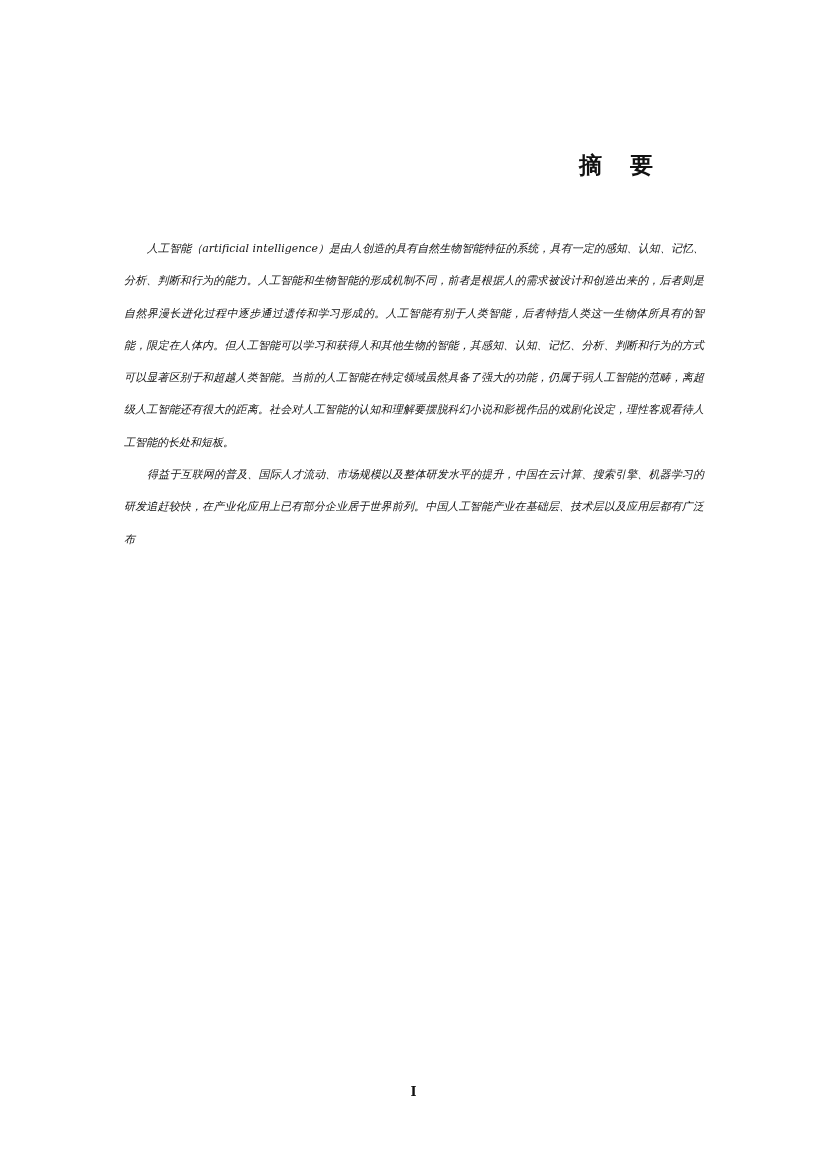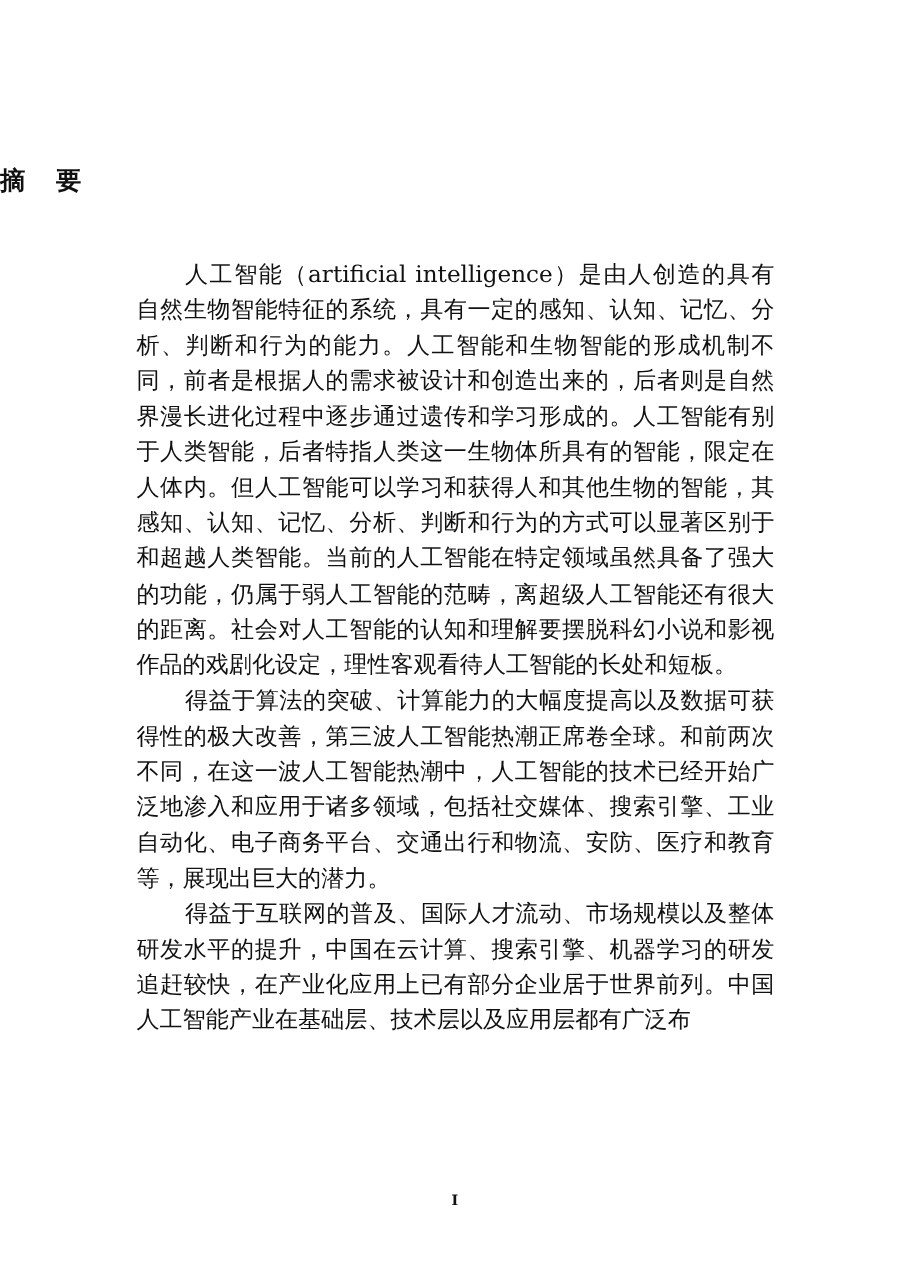--- a/index.html
+++ b/index.html
@@ -20,57 +20,57 @@
     left: 0; top: 0;
     width: 827px;
     height: 1169px;
     background: #ffffff;
   }
   .title {
     position: absolute;
     top: 150px;
     left: 0;
     width: 663px;
-    text-align: left;
+    text-align: right;
     font-size: 23px;
     font-weight: bold;
     letter-spacing: 10px;
     line-height: 30px;
     font-family: "DejaVu Sans", "Liberation Sans", sans-serif;
   }
   .body {
     position: absolute;
     top: 233px;
     left: 124px;
     width: 580px;
   }
   .para {
     margin: 0;
-    font-size: 21px;
+    font-size: 11px;
     line-height: 32.3px;
     text-indent: 2.1em;
     text-align: justify;
     word-break: break-all;
+    font-style: italic;
   }
   .page-number {
     position: absolute;
     top: 1084px;
     left: 0;
     width: 827px;
     text-align: center;
     font-size: 13px;
     font-weight: bold;
   }
 </style>
 </head>
 <body>
 
 <div class="page">
   <div class="title">摘 要</div>
 
   <div class="body">
     <p class="para">人工智能（artificial intelligence）是由人创造的具有自然生物智能特征的系统，具有一定的感知、认知、记忆、分析、判断和行为的能力。人工智能和生物智能的形成机制不同，前者是根据人的需求被设计和创造出来的，后者则是自然界漫长进化过程中逐步通过遗传和学习形成的。人工智能有别于人类智能，后者特指人类这一生物体所具有的智能，限定在人体内。但人工智能可以学习和获得人和其他生物的智能，其感知、认知、记忆、分析、判断和行为的方式可以显著区别于和超越人类智能。当前的人工智能在特定领域虽然具备了强大的功能，仍属于弱人工智能的范畴，离超级人工智能还有很大的距离。社会对人工智能的认知和理解要摆脱科幻小说和影视作品的戏剧化设定，理性客观看待人工智能的长处和短板。</p>
-    <p class="para">得益于算法的突破、计算能力的大幅度提高以及数据可获得性的极大改善，第三波人工智能热潮正席卷全球。和前两次不同，在这一波人工智能热潮中，人工智能的技术已经开始广泛地渗入和应用于诸多领域，包括社交媒体、搜索引擎、工业自动化、电子商务平台、交通出行和物流、安防、医疗和教育等，展现出巨大的潜力。</p>
     <p class="para">得益于互联网的普及、国际人才流动、市场规模以及整体研发水平的提升，中国在云计算、搜索引擎、机器学习的研发追赶较快，在产业化应用上已有部分企业居于世界前列。中国人工智能产业在基础层、技术层以及应用层都有广泛布</p>
   </div>
 
   <div class="page-number">I</div>
 </div>
 
 </body></html>

